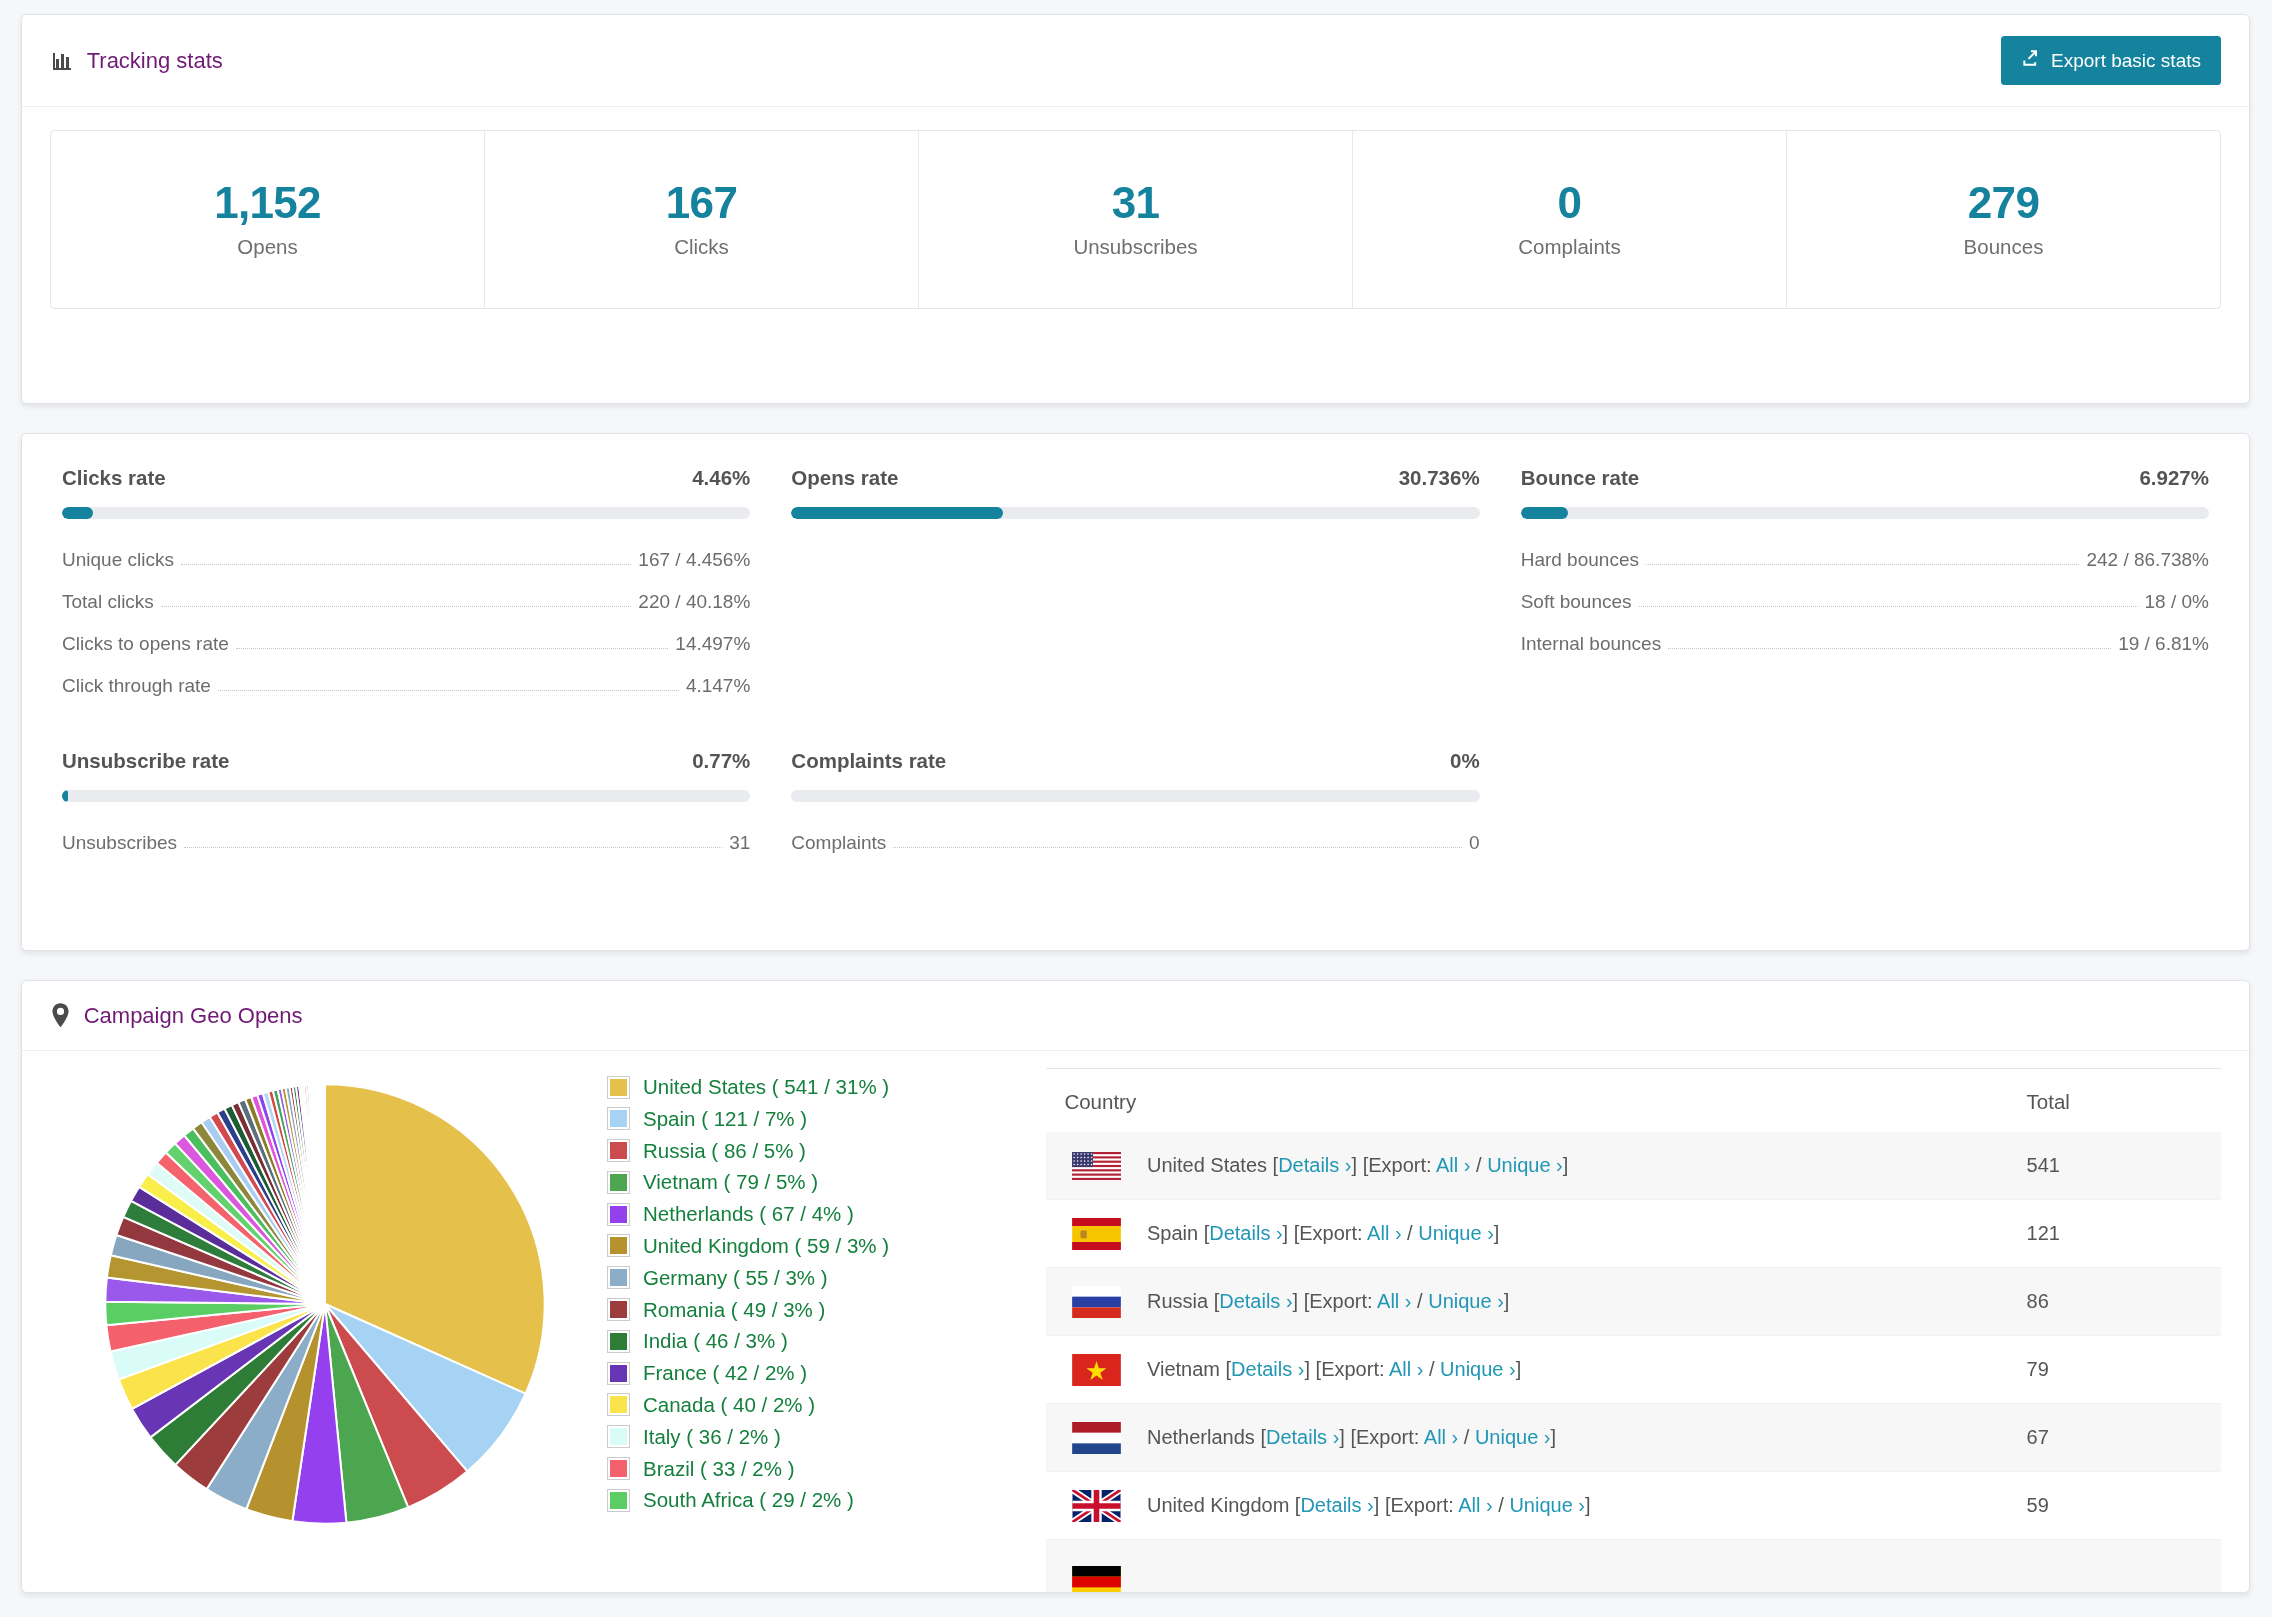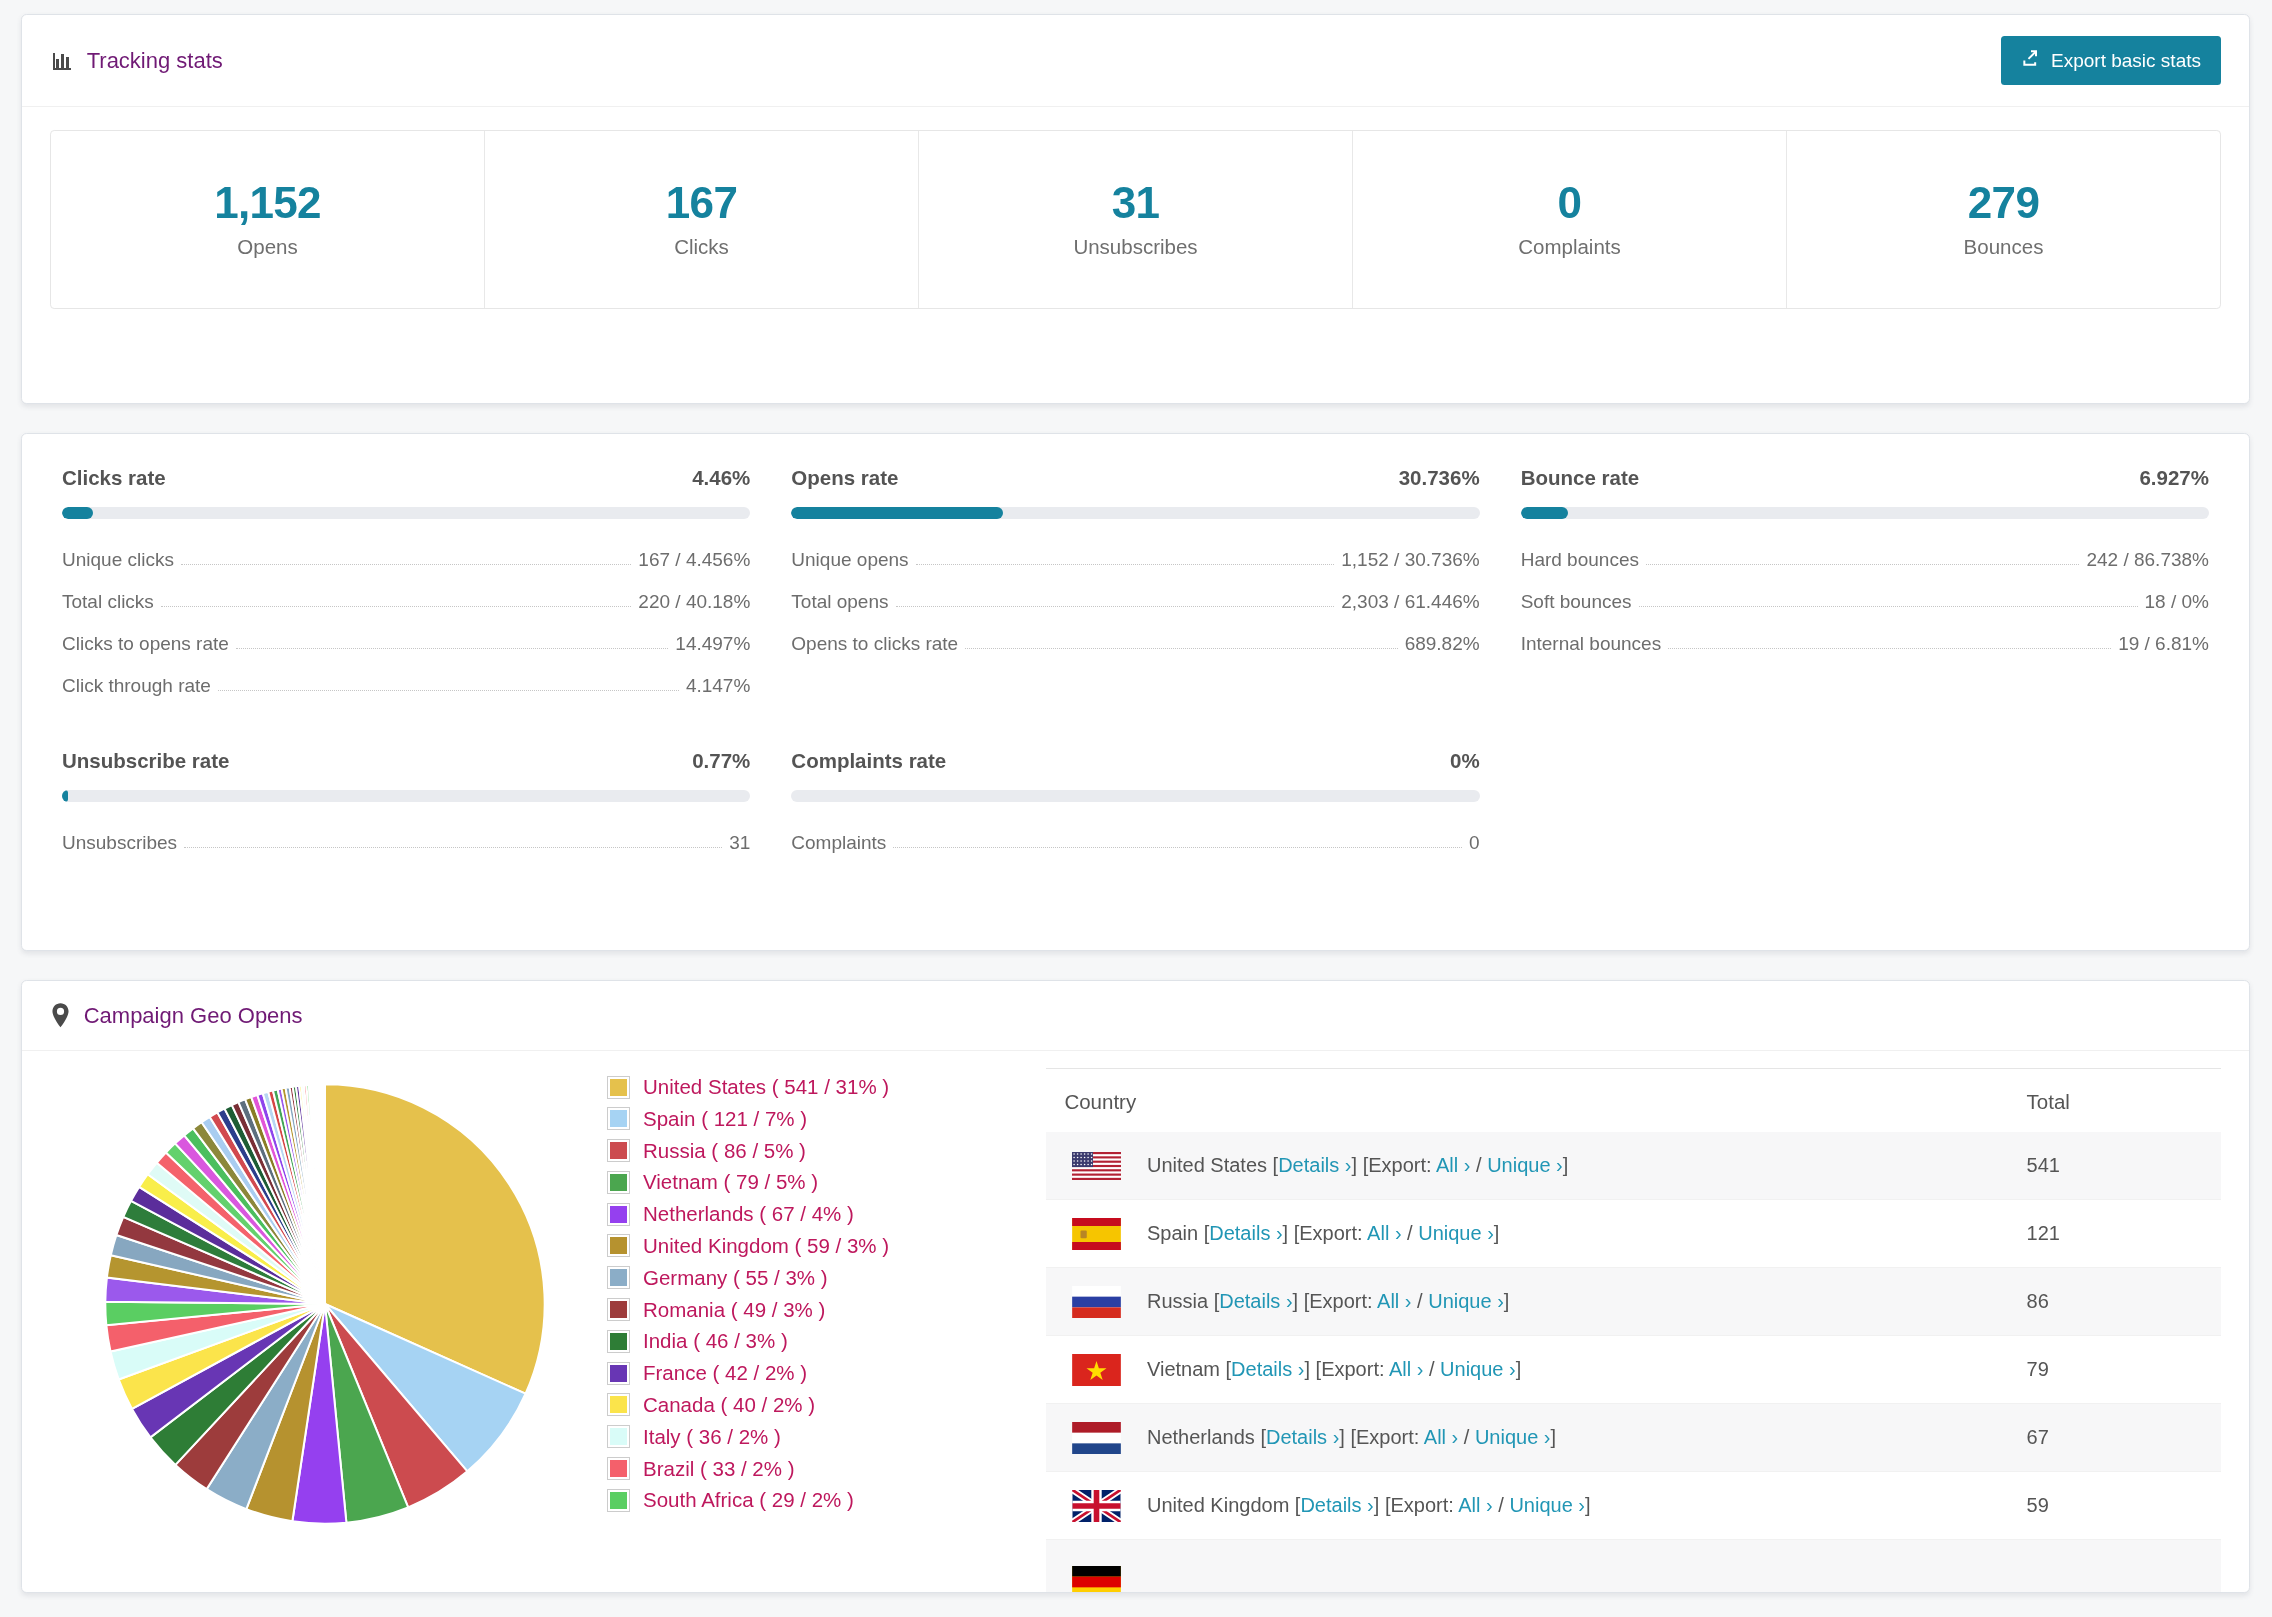--- a/index.html
+++ b/index.html
@@ -56,21 +56,21 @@
   .rate-bar { margin-top:17px; height:12px; border-radius:6.4px; background:#e9ebef; overflow:hidden; }
   .rate-fill { height:100%; background:#15829e; border-radius:6.4px; }
   .rate-rows { margin-top:20px; }
   .rate-row { display:flex; align-items:flex-end; padding:10px 0; font-size:19px; color:#6d6d6d; }
   .leader { flex:1; border-bottom:1.4px dotted #c6c6c6; margin:0 7px 5.6px; }
 
   
   .geo-content { display:flex; padding:7px 28px 0 28px; }
   .pie-wrap { width:558px; padding:12.7px 0 0 42px; flex:none; }
   .legend { width:438px; flex:none; padding-top:17px; }
-  .legend-item { display:flex; align-items:center; gap:14px; margin-bottom:7.8px; font-size:20.5px; color:#be185d; }
+  .legend-item { display:flex; align-items:center; gap:14px; margin-bottom:7.8px; font-size:20.5px; color:#15803d; }
   .swatch { width:21px; height:21px; flex:none; border:2.1px solid #fff; outline:0.7px solid #ccc; }
 
   .geo-table { flex:1; margin-top:10px; border-top:0.7px solid #e5e5e5; }
   .geo-thead { display:flex; padding:21px 18.4px 18.4px; font-size:20.5px; color:#555; }
   .geo-col-country { flex:1; }
   .geo-col-total { width:176px; flex:none; }
   .geo-row { display:flex; align-items:center; min-height:68px; padding:8.5px 18.4px; font-size:20px; color:#555; border-bottom:0.7px solid #f1f1f1; }
   .geo-row.odd { background:#f7f7f8; }
   .geo-row .flag { margin-right:20px; flex:none; display:block; }
   .geo-country-cell { flex:1; display:flex; align-items:center; flex-wrap:wrap; gap:0 5.6px;margin-left:8px; }
@@ -166,37 +166,20 @@
             </div>
           </div>
         </div>
         <div class="rate-block">
           <div class="rate-head">
             <div class="rate-title">Opens rate</div>
             <div class="rate-value">30.736%</div>
           </div>
           <div class="rate-bar">
             <div class="rate-fill" style="width: 30.736%;"></div>
-          </div>
-          <div class="rate-rows">
-            <div class="rate-row">
-              <div>Unique opens</div>
-              <div class="leader"></div>
-              <div>1,152 / 30.736%</div>
-            </div>
-            <div class="rate-row">
-              <div>Total opens</div>
-              <div class="leader"></div>
-              <div>2,303 / 61.446%</div>
-            </div>
-            <div class="rate-row">
-              <div>Opens to clicks rate</div>
-              <div class="leader"></div>
-              <div>689.82%</div>
-            </div>
           </div>
         </div>
         <div class="rate-block">
           <div class="rate-head">
             <div class="rate-title">Bounce rate</div>
             <div class="rate-value">6.927%</div>
           </div>
           <div class="rate-bar">
             <div class="rate-fill" style="width: 6.927%;"></div>
           </div>

